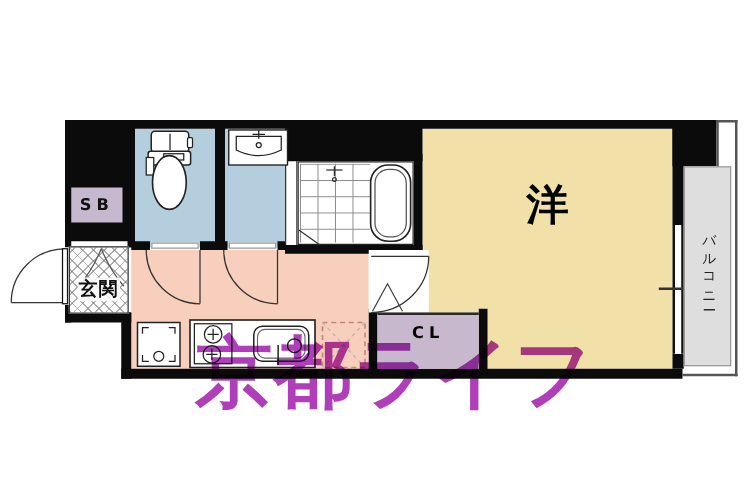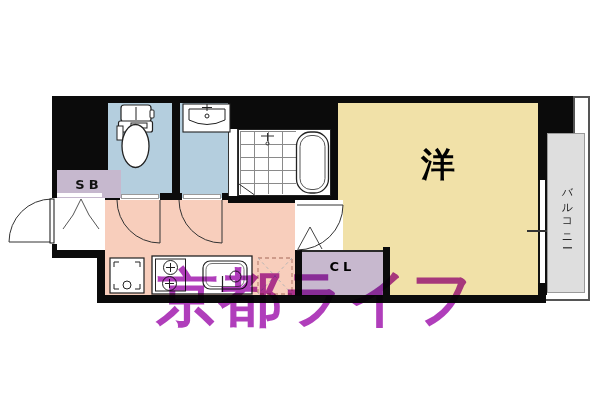--- a/index.html
+++ b/index.html
@@ -84,24 +84,27 @@
   <div class="windowband" style="left:538px;top:180px;width:9px;height:103px;"></div>
   <div class="tick" style="left:527px;top:230px;width:22px;height:2px;"></div>
   <div class="room-balcony" style="left:547px;top:133px;width:38px;height:160px;">
     <div class="balcony-label lbl">バルコニー</div>
   </div>
   <div class="rail" style="left:588px;top:96px;width:2px;height:205px;"></div>
   <div class="rail" style="left:573px;top:96px;width:17px;height:2px;"></div>
   <div class="rail" style="left:573px;top:96px;width:2px;height:37px;"></div>
   <div class="rail" style="left:546px;top:299px;width:44px;height:2px;"></div>
 
-  <div class="room-shoebox center" style="left:57px;top:170px;width:64px;height:28px;">
+  <div class="room-shoebox center" style="left:57px;top:150px;width:41px;height:28px;">
     <span class="sb-label lbl">SB</span>
   </div>
   <div class="abs" style="left:57px;top:193px;width:45px;height:4px;background:#fff;"></div>
+  <div class="genkan" style="left:55px;top:197px;width:48px;height:54px;">
+    <span class="genkan-label lbl">玄関</span>
+  </div>
 
   <div class="room-closet" style="left:302px;top:250px;width:81px;height:45px;">
     <span class="cl-label lbl">CL</span>
   </div>
 
   <svg class="overlay" width="600" height="400" viewBox="0 0 600 400">
 
     <g stroke="#333" fill="none" stroke-width="1">
       <path d="M 52 199 A 43 43 0 0 0 9 242"></path>
       <line x1="9" y1="242" x2="52" y2="242"></line>

